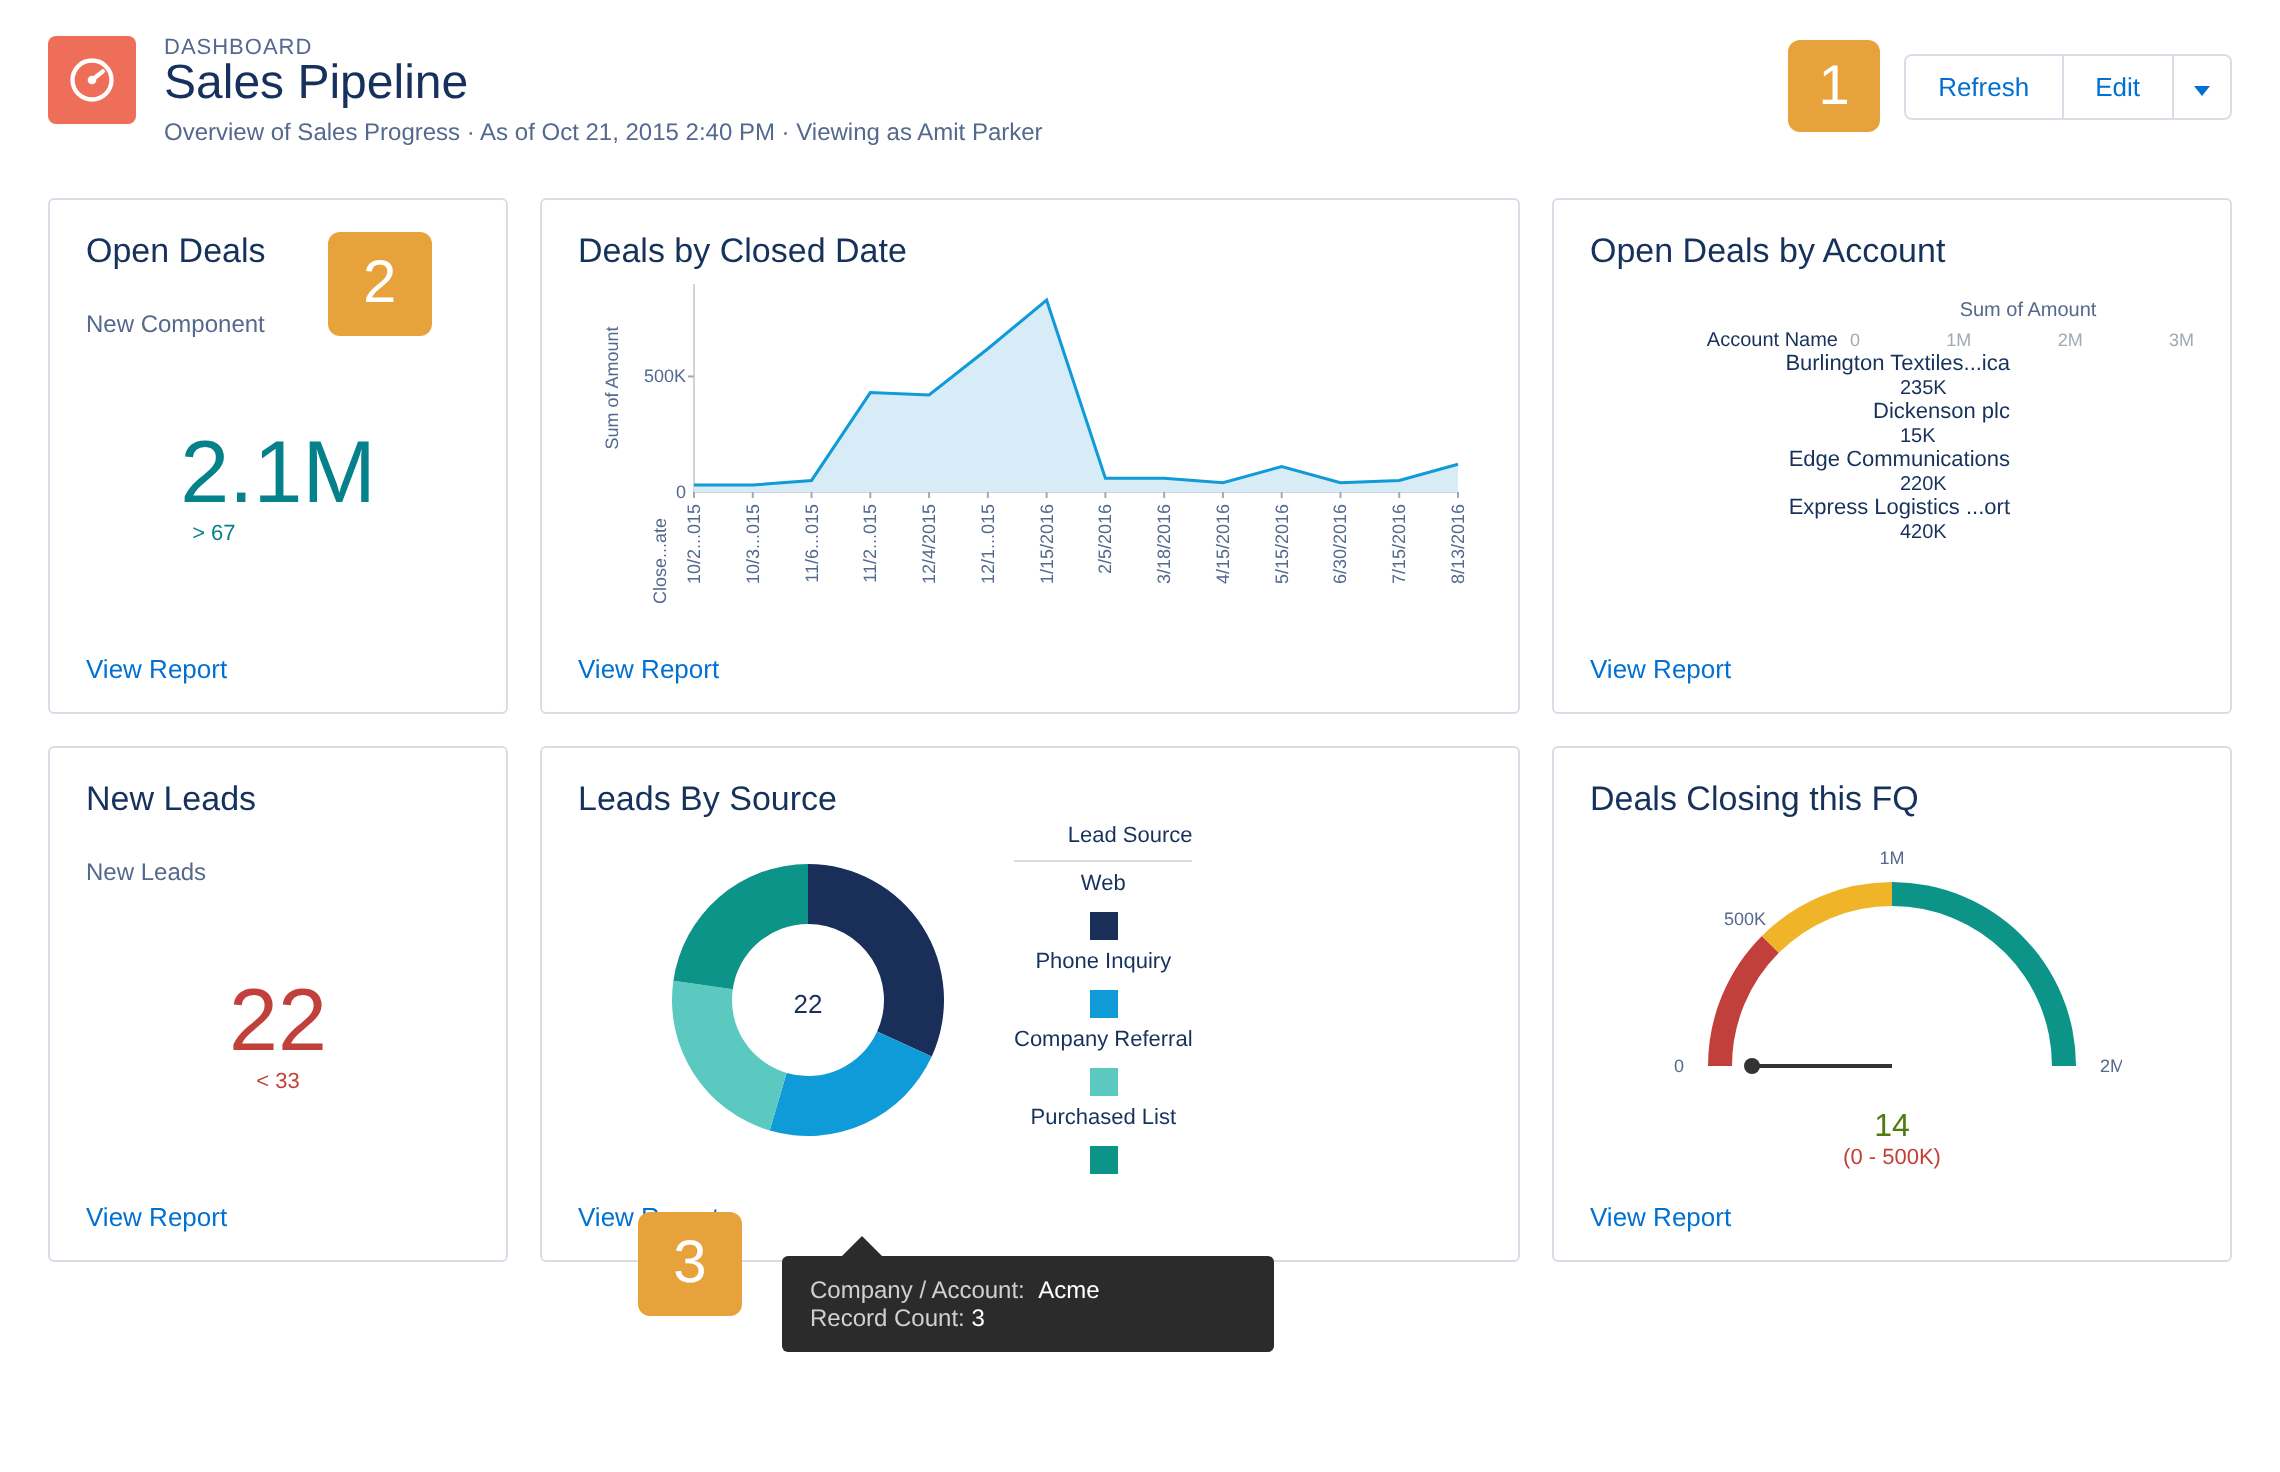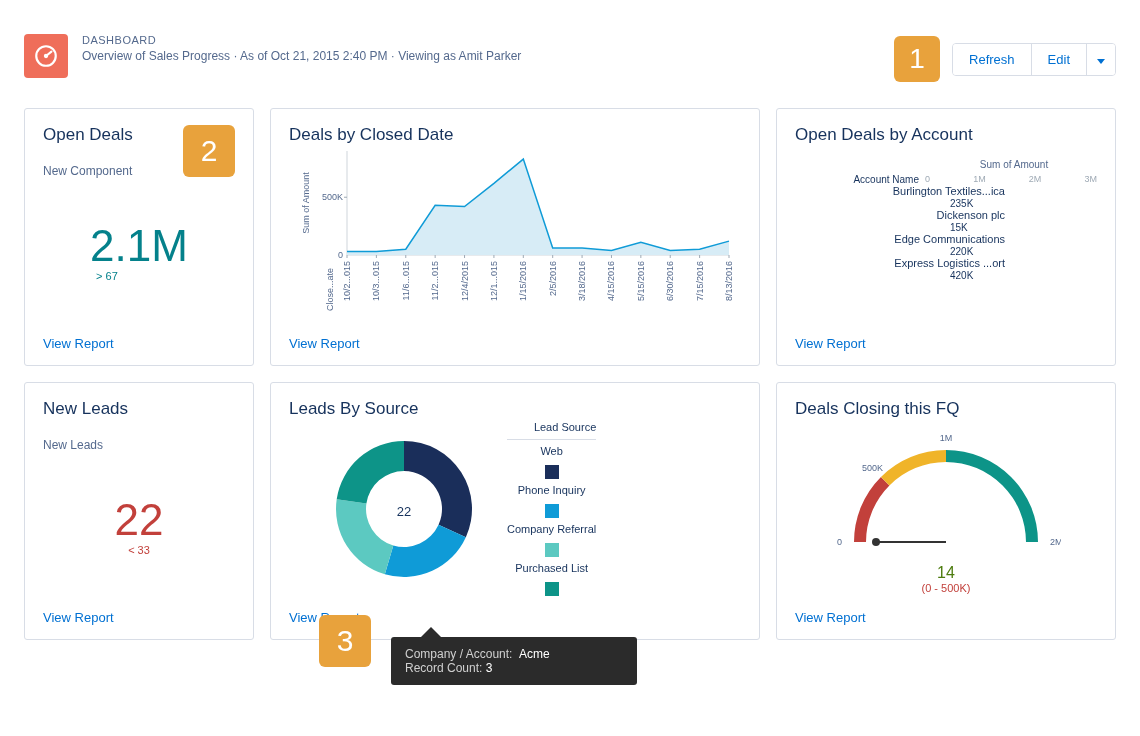--- a/index.html
+++ b/index.html
@@ -7,21 +7,21 @@
     font-family: -apple-system, "Helvetica Neue", Arial, sans-serif;
     background: #fff;
     width: 1140px;
     height: 736px;
     color: #16325c;
     font-size: 13px;
   }
   .header {
     display: flex;
     align-items: flex-start;
-    padding: 34px 24px 14px 24px;
+    padding: 18px 24px 14px 24px;
   }
   .app-icon {
     width: 44px; height: 44px;
     background: #ef6e5a;
     border-radius: 4px;
     display: flex; align-items: center; justify-content: center;
     margin-right: 14px;
     flex-shrink: 0;
   }
   .app-icon svg { width: 26px; height: 26px; }
@@ -117,36 +117,37 @@
 <div class="header">
   <div class="app-icon">
     <svg viewBox="0 0 24 24">
         <circle cx="12" cy="12" r="9" fill="none" stroke="#fff" stroke-width="2"></circle>
         <path d="M12 12 L17 8" stroke="#fff" stroke-width="2" stroke-linecap="round"></path>
         <circle cx="12" cy="12" r="2" fill="#fff"></circle>
       </svg>
   </div>
   <div class="title-block">
     <div class="overline">DASHBOARD</div>
+    <div class="page-title">Sales Pipeline</div>
     <div class="subtitle">Overview of Sales Progress · As of Oct 21, 2015 2:40 PM · Viewing as Amit Parker</div>
   </div>
   <div class="header-actions">
     <div class="callout">1</div>
     <div class="btn-group">
       <button class="btn">Refresh</button>
       <button class="btn">Edit</button>
       <button class="btn"><span class="caret"></span></button>
     </div>
   </div>
 </div>
 
 <div class="grid">
 
   <div class="card">
-    <div style="display:flex; justify-content:space-between; align-items:flex-start;">
+    <div style="display:flex; justify-content:flex-start; align-items:flex-start;gap:31px;">
       <div>
         <div class="card-title">Open Deals</div>
         <div class="card-sub">New Component</div>
       </div>
       <div class="callout small">2</div>
     </div>
     <div class="card-body">
       <div>
         <div class="metric-big metric-teal">2.1M</div>
         <div class="metric-sub metric-teal" style="padding-left:6px">&gt; 67</div>

